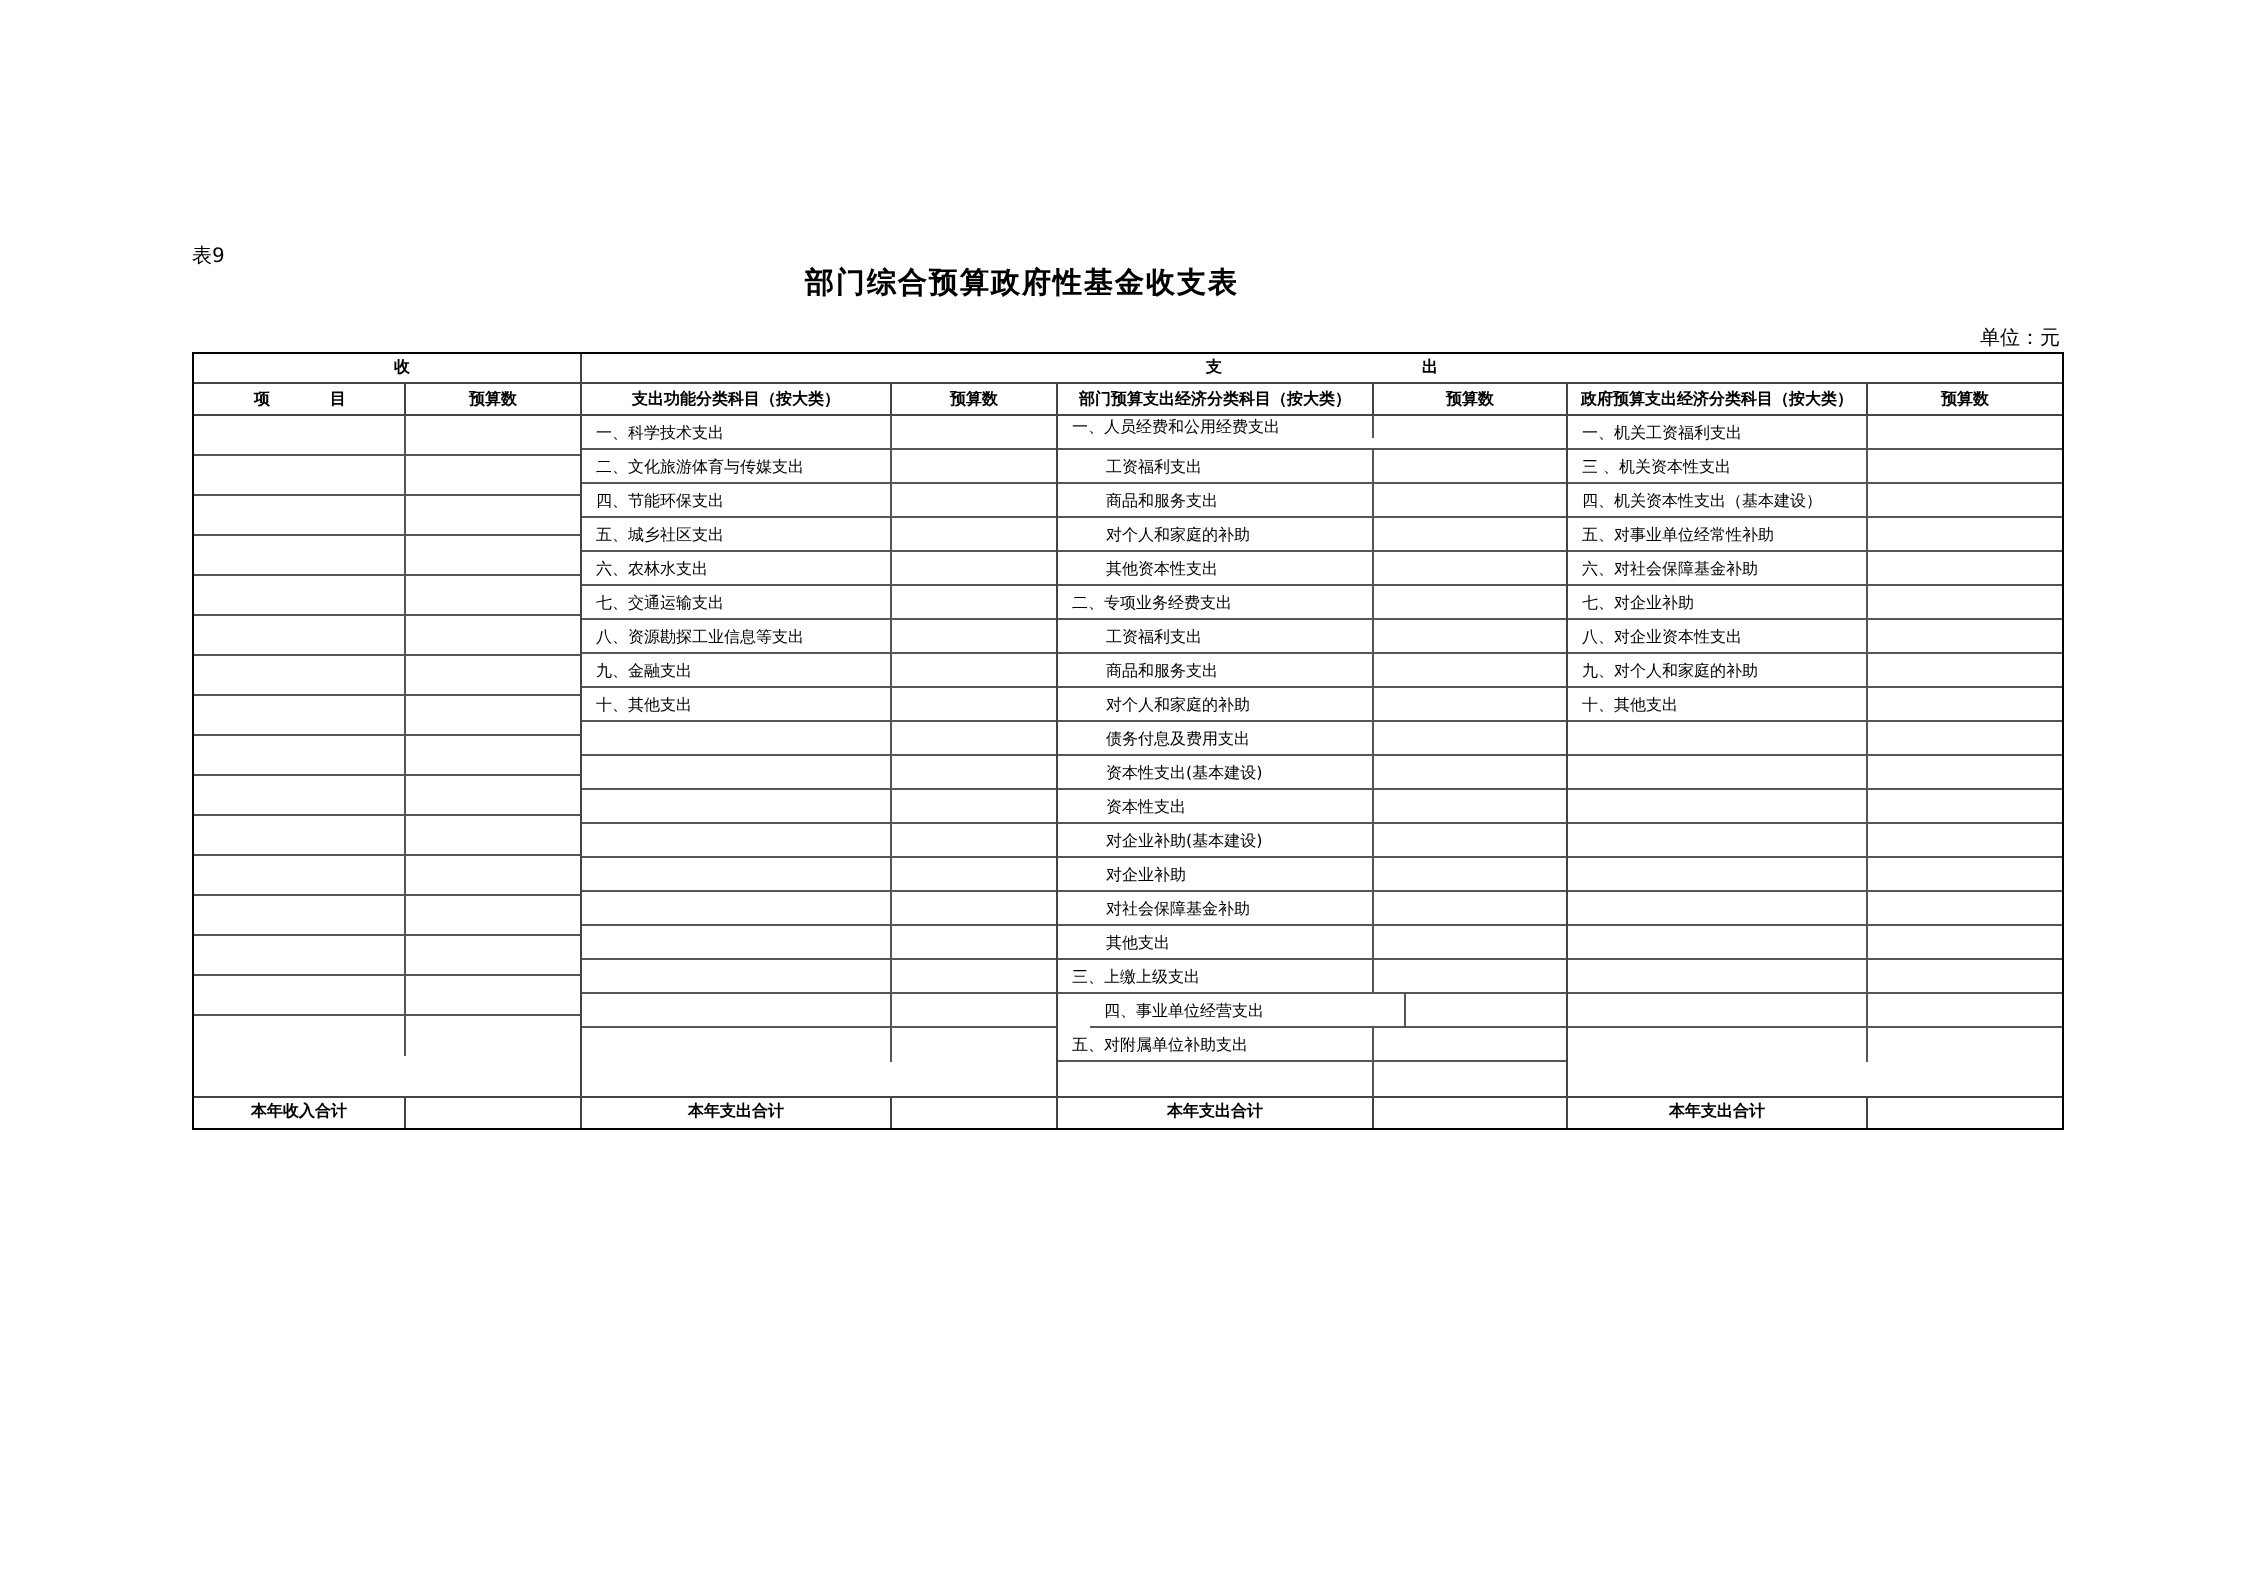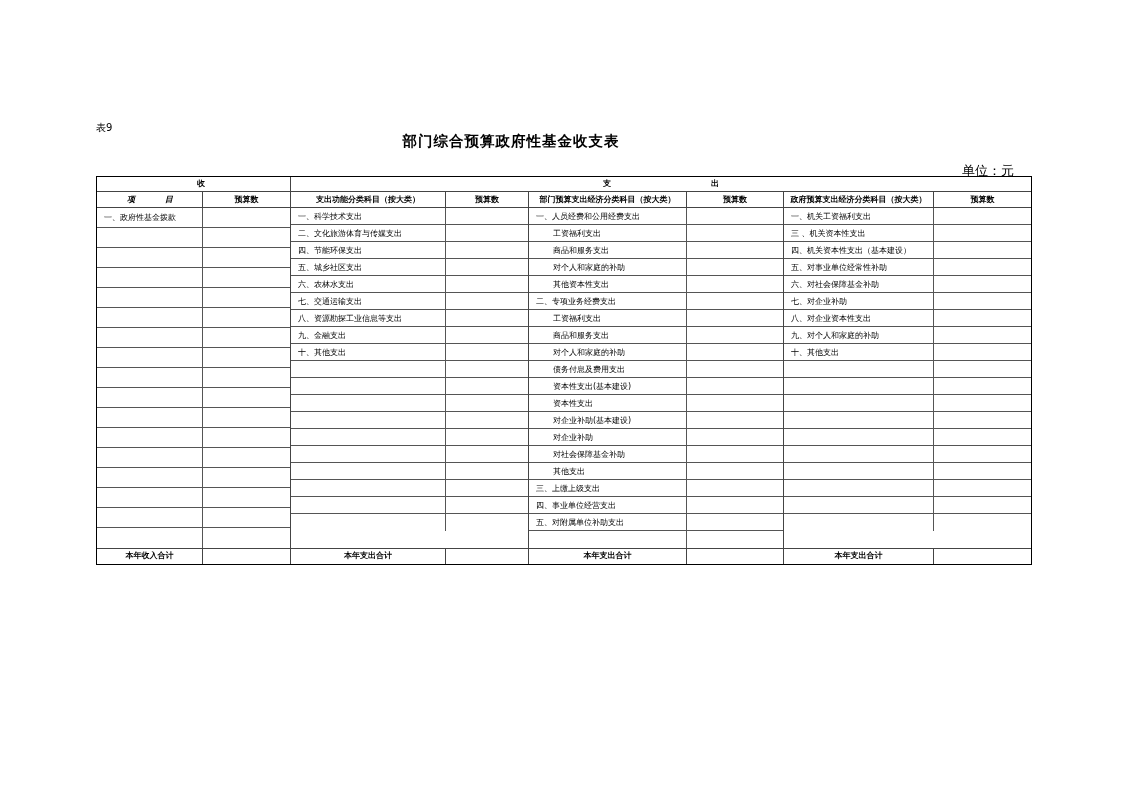--- a/index.html
+++ b/index.html
@@ -4,37 +4,37 @@
 <style>
   html,body{margin:0;padding:0;}
   body{
     width:1122px;height:793px;position:relative;background:#fff;
     font-family:"DejaVu Sans","Liberation Sans",sans-serif;color:#000;overflow:hidden;
   }
   #page{position:absolute;inset:0;background:#ffffff;}
   #table-number{position:absolute;left:96px;top:121px;font-size:10px;}
   #page-title{position:absolute;left:0;top:132px;width:1022px;text-align:center;
     font-size:14.5px;font-weight:bold;letter-spacing:1px;}
-  #unit-label{position:absolute;top:162px;right:108px;font-size:13px;}
+  #unit-label{position:absolute;top:162px;right:92px;font-size:10px;}
 
   #budget-table{
     position:absolute;left:96px;top:176px;width:934px;height:387px;
     border:1px solid #000;
     display:grid;
     grid-template-columns:106px 88px 155px 83px 158px 97px 150px 97px;
     grid-template-rows:15px 16px 340px 16px;
     font-size:8px;
   }
   .hc{box-sizing:border-box;border-right:1px solid #444;border-bottom:1px solid #444;
       font-weight:bold;text-align:center;overflow:hidden;white-space:nowrap;}
   .h1{grid-row:1;line-height:14px;}
   .h2{grid-row:2;line-height:15px;}
   .no-br{border-right:none !important;}
   .spread-wide{letter-spacing:100px;text-indent:100px;}
-  .spread-sm{letter-spacing:30px;text-indent:30px;font-style:italic;}
+  .spread-sm{letter-spacing:30px;text-indent:30px;}
   .span2{grid-column:1 / 3;}
   .span6{grid-column:3 / 9;}
 
   .group{grid-row:3;box-sizing:border-box;border-right:1px solid #444;
          display:flex;flex-direction:column;overflow:hidden;}
   .group.gd{border-right:none;}
   .trow{box-sizing:border-box;display:flex;border-bottom:1px solid #555;flex:none;}
   .trow:last-child{border-bottom:none;}
   .cell{box-sizing:border-box;overflow:hidden;white-space:nowrap;}
   .item-cell{border-right:1px solid #555;display:flex;align-items:center;
@@ -67,24 +67,20 @@
     <div class="hc h2">预算数</div>
     <div class="hc h2">支出功能分类科目（按大类）</div>
     <div class="hc h2">预算数</div>
     <div class="hc h2">部门预算支出经济分类科目（按大类）</div>
     <div class="hc h2">预算数</div>
     <div class="hc h2">政府预算支出经济分类科目（按大类）</div>
     <div class="hc h2 no-br">预算数</div>
 
     <div class="group ga" style="grid-column:1/3">
         <div class="trow" style="height: 20px;">
-          <div class="cell item-cell">一、政府性基金拨款</div>
-          <div class="cell amount-cell"></div>
-        </div>
-        <div class="trow" style="height: 20px;">
           <div class="cell item-cell"></div>
           <div class="cell amount-cell"></div>
         </div>
         <div class="trow" style="height: 20px;">
           <div class="cell item-cell"></div>
           <div class="cell amount-cell"></div>
         </div>
         <div class="trow" style="height: 20px;">
           <div class="cell item-cell"></div>
           <div class="cell amount-cell"></div>
@@ -214,21 +210,21 @@
         <div class="trow" style="height: 17px;">
           <div class="cell item-cell"></div>
           <div class="cell amount-cell"></div>
         </div>
         <div class="trow" style="height: 17px;">
           <div class="cell item-cell"></div>
           <div class="cell amount-cell"></div>
         </div>
       </div>
     <div class="group gc" style="grid-column:5/7">
-        <div class="trow" style="height: 17px;">
+        <div class="trow" style="height: 17px; flex-direction: column;">
           <div class="cell item-cell">一、人员经费和公用经费支出</div>
           <div class="cell amount-cell"></div>
         </div>
         <div class="trow" style="height: 17px;">
           <div class="cell item-cell sub">工资福利支出</div>
           <div class="cell amount-cell"></div>
         </div>
         <div class="trow" style="height: 17px;">
           <div class="cell item-cell sub">商品和服务支出</div>
           <div class="cell amount-cell"></div>
@@ -282,21 +278,21 @@
           <div class="cell amount-cell"></div>
         </div>
         <div class="trow" style="height: 17px;">
           <div class="cell item-cell sub">其他支出</div>
           <div class="cell amount-cell"></div>
         </div>
         <div class="trow" style="height: 17px;">
           <div class="cell item-cell">三、上缴上级支出</div>
           <div class="cell amount-cell"></div>
         </div>
-        <div class="trow" style="height: 17px;">
+        <div class="trow" style="height: 17px; margin-left: 16px;">
           <div class="cell item-cell">四、事业单位经营支出</div>
           <div class="cell amount-cell"></div>
         </div>
         <div class="trow" style="height: 17px;">
           <div class="cell item-cell">五、对附属单位补助支出</div>
           <div class="cell amount-cell"></div>
         </div>
         <div class="trow" style="height: 17px;">
           <div class="cell item-cell"></div>
           <div class="cell amount-cell"></div>

